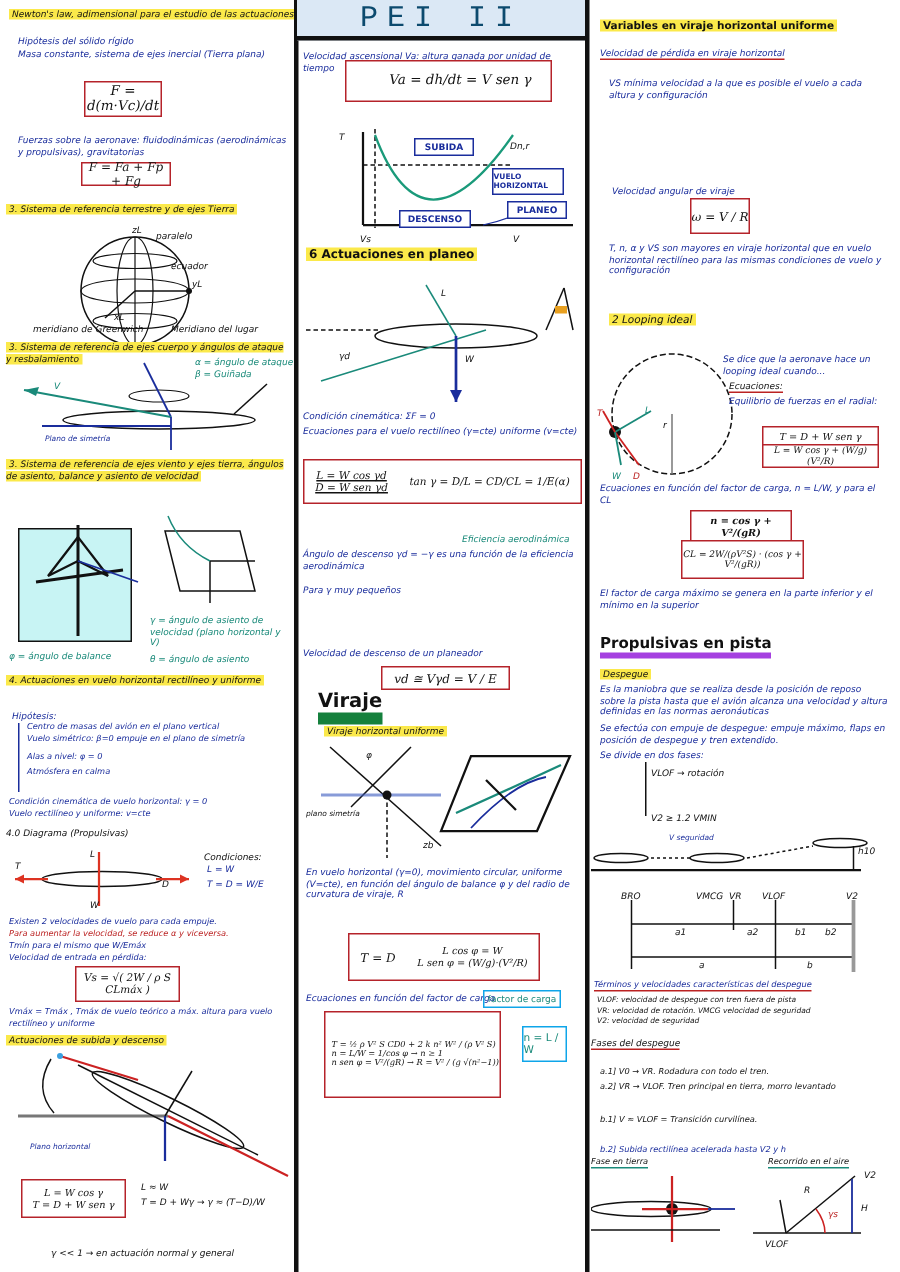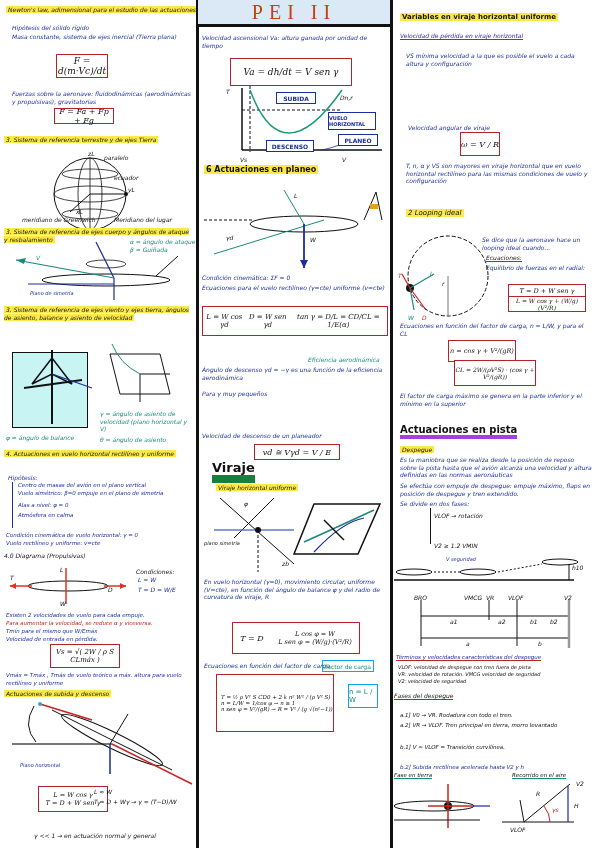--- a/index.html
+++ b/index.html
@@ -12,21 +12,21 @@
   .t{position:absolute;font-size:6px;line-height:7.5px;color:#1a2d9c;font-style:italic;white-space:nowrap;}
   .blk{color:#111;}
   .green{color:#1a8a7a;}
   .red{color:#b22;}
   .hl{background:#fbe94a;padding:0 2px;}
   .ul-red{border-bottom:1.2px solid #b22;}
   .ul-teal{border-bottom:1.2px solid #1a8a7a;}
   .box{position:absolute;border:1.6px solid #b5232a;background:#fff;color:#111;font-family:"DejaVu Serif",serif;font-style:italic;display:flex;align-items:center;justify-content:center;text-align:center;font-size:9px;}
   .gbox{position:absolute;border:1px solid #0ea5e9;color:#1a8a7a;font-size:6px;display:flex;align-items:center;justify-content:center;}
   .bbox{position:absolute;border:1px solid #1a2d9c;color:#1a2d9c;font-size:6px;font-weight:bold;display:flex;align-items:center;justify-content:center;background:#fff;}
-  .title{position:absolute;left:0;top:0;width:192px;height:24px;background:#dbe8f5;display:flex;align-items:center;justify-content:center;font-family:Liberation Serif, serif;font-size:20px;letter-spacing:6px;color:#c2410c;border-bottom:3px solid #111;}
+  .title{position:absolute;left:0;top:0;width:192px;height:24px;background:#dbe8f5;display:flex;align-items:center;justify-content:center;font-family:Liberation Mono, monospace;font-size:20px;letter-spacing:6px;color:#0c4a6e;border-bottom:3px solid #111;}
   .head{font-style:normal;font-weight:bold;color:#111;}
   svg{position:absolute;overflow:visible;}
 </style>
 </head>
 <body>
 
 <div class="vline" style="left:196px;"></div>
 <div class="vline" style="left:390px;"></div>
 
 <div class="col" id="c1">
@@ -128,33 +128,33 @@
     <line x1="40" y1="10" x2="160" y2="70" stroke="#111" stroke-width="1"></line>
     <ellipse cx="100" cy="40" rx="56" ry="8" transform="rotate(26 100 40)" fill="none" stroke="#111"></ellipse>
     <line x1="80" y1="20" x2="28" y2="4" stroke="#c22" stroke-width="1.5"></line>
     <line x1="100" y1="44" x2="180" y2="84" stroke="#c22" stroke-width="1.5"></line>
     <line x1="98" y1="44" x2="98" y2="74" stroke="#1a2d9c" stroke-width="1.5"></line>
     <line x1="98" y1="44" x2="116" y2="14" stroke="#111" stroke-width="1"></line>
     <path d="M22 6 Q 10 26 24 42" fill="none" stroke="#111"></path>
     <circle cx="28" cy="4" r="2" fill="#3aa0e0"></circle>
   </svg>
   <div class="t" style="left:20px;top:762px;font-size:5px;">Plano horizontal</div>
-  <div class="box" style="left:14px;top:786px;width:68px;height:24px;font-size:6.5px;flex-direction:column;margin-left:24px;">
+  <div class="box" style="left:14px;top:786px;width:68px;height:24px;font-size:6.5px;flex-direction:column;">
     <span>L = W cos γ</span>
     <span>T = D + W sen γ</span>
   </div>
   <div class="t blk" style="left:94px;top:788px;">L ≈ W</div>
   <div class="t blk" style="left:94px;top:798px;">T = D + Wγ → γ ≈ (T−D)/W</div>
   <div class="t blk" style="left:34px;top:832px;">γ &lt;&lt; 1 → en actuación normal y general</div>
 </div>
 
 <div class="col" id="c2">
   <div class="title">PEI II</div>
   <div class="t" style="left:4px;top:34px;width:186px;white-space:normal;">Velocidad ascensional Va: altura ganada por unidad de tiempo</div>
-  <div class="box" style="left:32px;top:58px;width:120px;height:26px;">Va = dh/dt = V sen γ</div>
+  <div class="box" style="left:32px;top:40px;width:120px;height:26px;padding-left:16px;">Va = dh/dt = V sen γ</div>
   <svg style="left:4px;top:86px;" width="190" height="80">
     <line x1="40" y1="2" x2="40" y2="64" stroke="#111" stroke-width="1.5"></line>
     <line x1="40" y1="64" x2="180" y2="64" stroke="#111" stroke-width="1.5"></line>
     <line x1="48" y1="0" x2="48" y2="66" stroke="#111" stroke-dasharray="3,2"></line>
     <line x1="40" y1="24" x2="140" y2="24" stroke="#111" stroke-dasharray="3,2"></line>
     <path d="M48 4 Q 80 90 140 4" fill="none" stroke="#1a9a7a" stroke-width="1.5"></path>
     <path d="M120 64 Q 140 60 160 48" fill="none" stroke="#1a2d9c" stroke-width="0.8"></path>
   </svg>
   <div class="t blk" style="left:28px;top:88px;">T</div>
   <div class="t blk" style="left:42px;top:156px;">Vs</div>
@@ -176,21 +176,21 @@
     <line x1="100" y1="40" x2="80" y2="6" stroke="#1a8a7a" stroke-width="1"></line>
     <line x1="100" y1="40" x2="100" y2="84" stroke="#1a2d9c" stroke-width="1.8"></line>
     <polygon points="100,84 96,76 104,76" fill="#1a2d9c"></polygon>
   </svg>
   <div class="t blk" style="left:96px;top:192px;">L</div>
   <div class="t blk" style="left:112px;top:236px;">W</div>
   <div class="t blk" style="left:28px;top:234px;">γd</div>
   <div class="t" style="left:4px;top:274px;">Condición cinemática: ΣF = 0</div>
   <div class="t" style="left:4px;top:284px;width:186px;white-space:normal;">Ecuaciones para el vuelo rectilíneo (γ=cte) uniforme (v=cte)</div>
   <div class="box" style="left:4px;top:306px;width:184px;height:28px;font-size:7px;justify-content:space-around;">
-    <span style="display:flex;flex-direction:row;">
+    <span style="display:flex;flex-direction:column;text-decoration:underline;">
       <span>L = W cos γd</span>
       <span>D = W sen γd</span>
     </span>
     <span>tan γ = D/L = CD/CL = 1/E(α)</span>
   </div>
   <div class="t green" style="left:110px;top:356px;">Eficiencia aerodinámica</div>
   <div class="t" style="left:4px;top:366px;width:186px;white-space:normal;">Ángulo de descenso γd = −γ es una función de la eficiencia aerodinámica</div>
   <div class="t" style="left:4px;top:390px;">Para γ muy pequeños</div>
   <div class="t" style="left:4px;top:432px;">Velocidad de descenso de un planeador</div>
   <div class="box" style="left:56px;top:444px;width:84px;height:14px;font-size:8px;">vd ≅ Vγd = V / E</div>
@@ -250,25 +250,25 @@
   <div class="t green" style="left:36px;top:270px;">L</div>
   <div class="t blk" style="left:48px;top:280px;">r</div>
   <div class="t green" style="left:14px;top:314px;">W</div>
   <div class="t red" style="left:28px;top:314px;">D</div>
   <div class="t" style="left:88px;top:236px;width:110px;white-space:normal;">Se dice que la aeronave hace un looping ideal cuando...</div>
   <div class="t blk" style="left:92px;top:254px;"><span class="ul-red">Ecuaciones:</span></div>
   <div class="t" style="left:92px;top:264px;width:100px;white-space:normal;">Equilibrio de fuerzas en el radial:</div>
   <div class="box" style="left:114px;top:284px;width:76px;height:12px;font-size:6.5px;">T = D + W sen γ</div>
   <div class="box" style="left:114px;top:296px;width:76px;height:14px;font-size:6px;">L = W cos γ + (W/g)(V²/R)</div>
   <div class="t" style="left:6px;top:322px;width:192px;white-space:normal;">Ecuaciones en función del factor de carga, n = L/W, y para el CL</div>
-  <div class="box" style="left:54px;top:340px;width:66px;height:20px;font-size:6.5px;">n = cos γ + V²/(gR)</div>
+  <div class="box" style="left:66px;top:340px;width:66px;height:20px;font-size:6.5px;font-weight:bold;">n = cos γ + V²/(gR)</div>
   <div class="box" style="left:60px;top:360px;width:80px;height:24px;font-size:6px;">CL = 2W/(ρV²S) · (cos γ + V²/(gR))</div>
   <div class="t" style="left:6px;top:392px;width:192px;white-space:normal;">El factor de carga máximo se genera en la parte inferior y el mínimo en la superior</div>
 
-  <div class="t head" style="left:6px;top:424px;font-size:10px;line-height:12px;color:#111;"><span style="border-bottom:4px solid #a540e0;">Actuaciones en pista</span></div>
+  <div class="t head" style="left:6px;top:424px;font-size:10px;line-height:12px;color:#111;"><span style="border-bottom:4px solid #a540e0;">Propulsivas en pista</span></div>
   <div class="t blk" style="left:6px;top:446px;"><span class="hl">Despegue</span></div>
   <div class="t" style="left:6px;top:456px;width:192px;white-space:normal;">Es la maniobra que se realiza desde la posición de reposo sobre la pista hasta que el avión alcanza una velocidad y altura definidas en las normas aeronáuticas</div>
   <div class="t" style="left:6px;top:482px;width:192px;white-space:normal;">Se efectúa con empuje de despegue: empuje máximo, flaps en posición de despegue y tren extendido.</div>
   <div class="t" style="left:6px;top:500px;">Se divide en dos fases:</div>
   <div style="position:absolute;left:36px;top:508px;width:1px;height:36px;background:#111;"></div>
   <div class="t blk" style="left:40px;top:512px;">VLOF → rotación</div>
   <div class="t blk" style="left:40px;top:542px;">V2 ≥ 1.2 VMIN</div>
   <div class="t" style="left:52px;top:556px;font-size:5px;">V seguridad</div>
   <svg style="left:0px;top:556px;" width="206" height="92">
     <line x1="0" y1="24" x2="180" y2="24" stroke="#111" stroke-width="1.5"></line>

